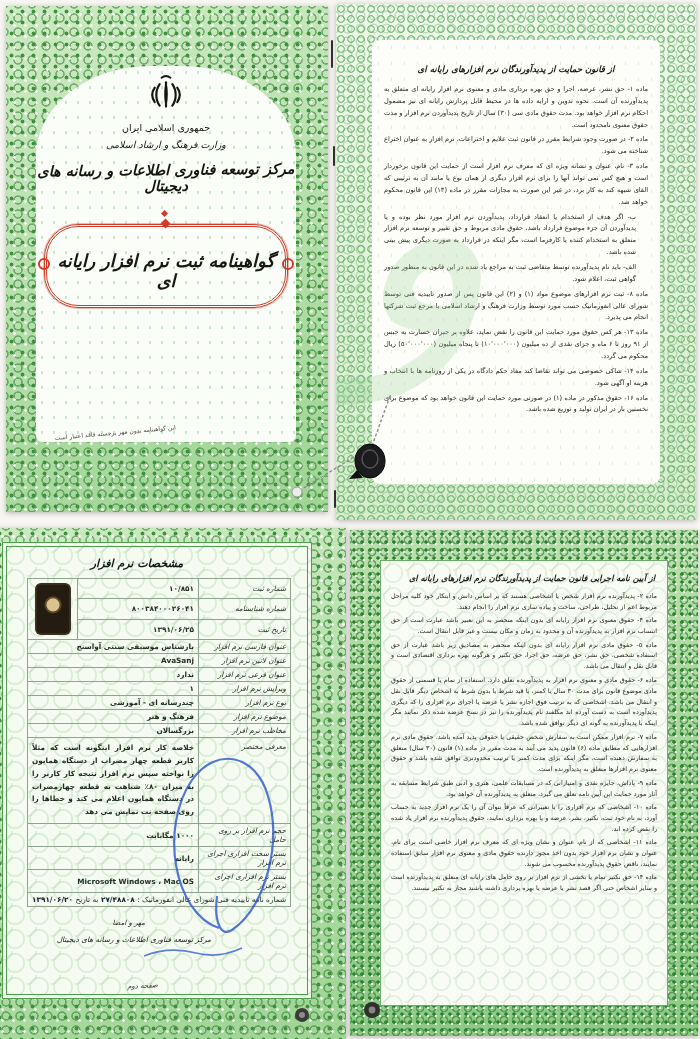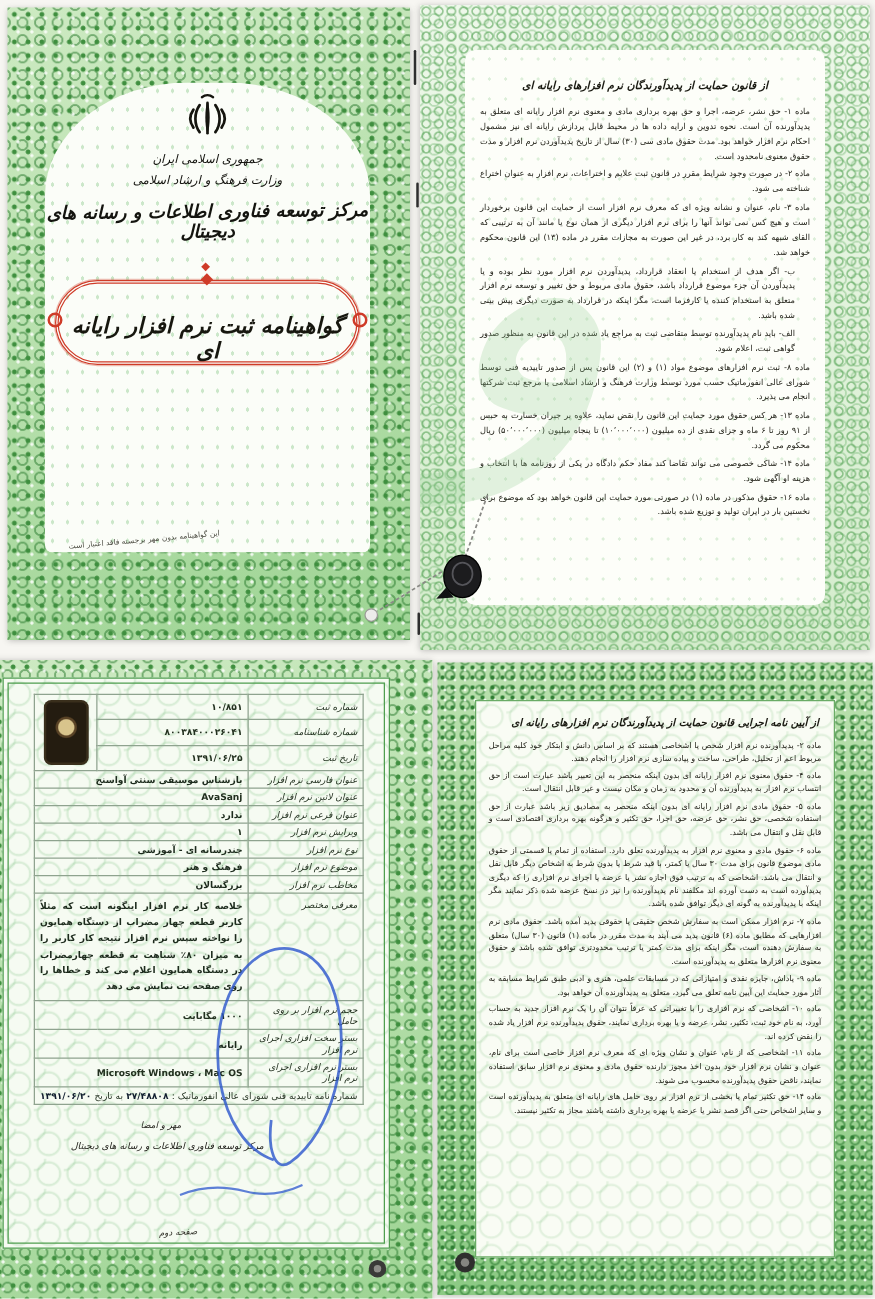--- a/index.html
+++ b/index.html
@@ -23,24 +23,24 @@
     radial-gradient(circle, transparent 2.6px, rgba(46,125,50,.62) 3px 4px, transparent 4.7px) 4px 4px/12px 12px,
     linear-gradient(#b9e0ad,#8cca84);}
 
   
   .cover{left:6px;top:6px;width:322px;height:506px;}
   .cover-paper{position:absolute;left:30px;right:32px;top:60px;bottom:70px;background-color:#fbfdf8;
     background-image:radial-gradient(ellipse 2px 3px at 50% 45%, rgba(125,195,125,.38) 60%, transparent 62%);
     background-size:12px 15px;border-radius:44% 44% 6px 6px / 24% 24% 6px 6px;}
   .emblem{position:absolute;left:50%;top:8px;transform:translateX(-50%);}
   .gov-line{position:absolute;width:100%;text-align:center;direction:rtl;color:#14140f;}
-  .gov1{top:56px;font-size:9.5px;font-style:italic;}
+  .gov1{top:56px;font-size:9.5px;}
   .gov2{top:73px;font-size:9.5px;font-style:italic;}
   .gov3{top:96px;font-size:14.5px;font-weight:bold;font-style:italic;transform:rotate(-.6deg);}
-  .red-frame{position:absolute;left:8px;right:8px;top:158px;height:68px;border:3px double #cf3b28;
+  .red-frame{position:absolute;left:8px;right:8px;top:158px;height:84px;border:3px double #cf3b28;
     border-radius:34px;box-shadow:0 0 0 1px rgba(207,59,40,.35);}
   .dmd{position:absolute;width:7px;height:7px;background:#cf3b28;transform:rotate(45deg);}
   .dmd.t{left:calc(50% - 4px);top:-7px;}
   .dmd.t2{left:calc(50% - 4px);top:-16px;width:5px;height:5px;}
   .med{position:absolute;width:12px;height:12px;border:2.5px solid #cf3b28;border-radius:50%;top:calc(50% - 8px);}
   .med.l{left:-9px;} .med.r{right:-9px;}
   .cert-title{position:absolute;width:100%;top:24px;text-align:center;direction:rtl;
     font-size:17.5px;font-weight:bold;font-style:italic;color:#17170f;}
   .validity-note{position:absolute;left:10px;bottom:6px;font-size:6px;direction:rtl;color:#4a4a40;
     transform:rotate(-5deg);width:130px;text-align:right;}
@@ -148,20 +148,21 @@
       <p class="art">ماده ۸- ثبت نرم افزارهای موضوع مواد (۱) و (۲) این قانون پس از صدور تاییدیه فنی توسط شورای عالی انفورماتیک حسب مورد توسط وزارت فرهنگ و ارشاد اسلامی یا مرجع ثبت شرکتها انجام می پذیرد.</p>
       <p class="art">ماده ۱۳- هر کس حقوق مورد حمایت این قانون را نقض نماید، علاوه بر جبران خسارت به حبس از ۹۱ روز تا ۶ ماه و جزای نقدی از ده میلیون (۱۰٬۰۰۰٬۰۰۰) تا پنجاه میلیون (۵۰٬۰۰۰٬۰۰۰) ریال محکوم می گردد.</p>
       <p class="art">ماده ۱۴- شاکی خصوصی می تواند تقاضا کند مفاد حکم دادگاه در یکی از روزنامه ها با انتخاب و هزینه او آگهی شود.</p>
       <p class="art">ماده ۱۶- حقوق مذکور در ماده (۱) در صورتی مورد حمایت این قانون خواهد بود که موضوع برای نخستین بار در ایران تولید و توزیع شده باشد.</p>
     </div>
   </div>
 
   <div class="page form orn-cover">
     <div class="form-paper">
       <div class="form-inner">
+        <div class="form-title">مشخصات نرم افزار</div>
         <table class="spec">
           <tbody>
               <tr>
             <td class="lbl">شماره ثبت</td>
             <td class="val">۱۰/۸۵۱</td>
             <td class="sealcell" rowspan="3">
               <div class="seal-img"></div>
             </td>
           </tr>
           <tr>

